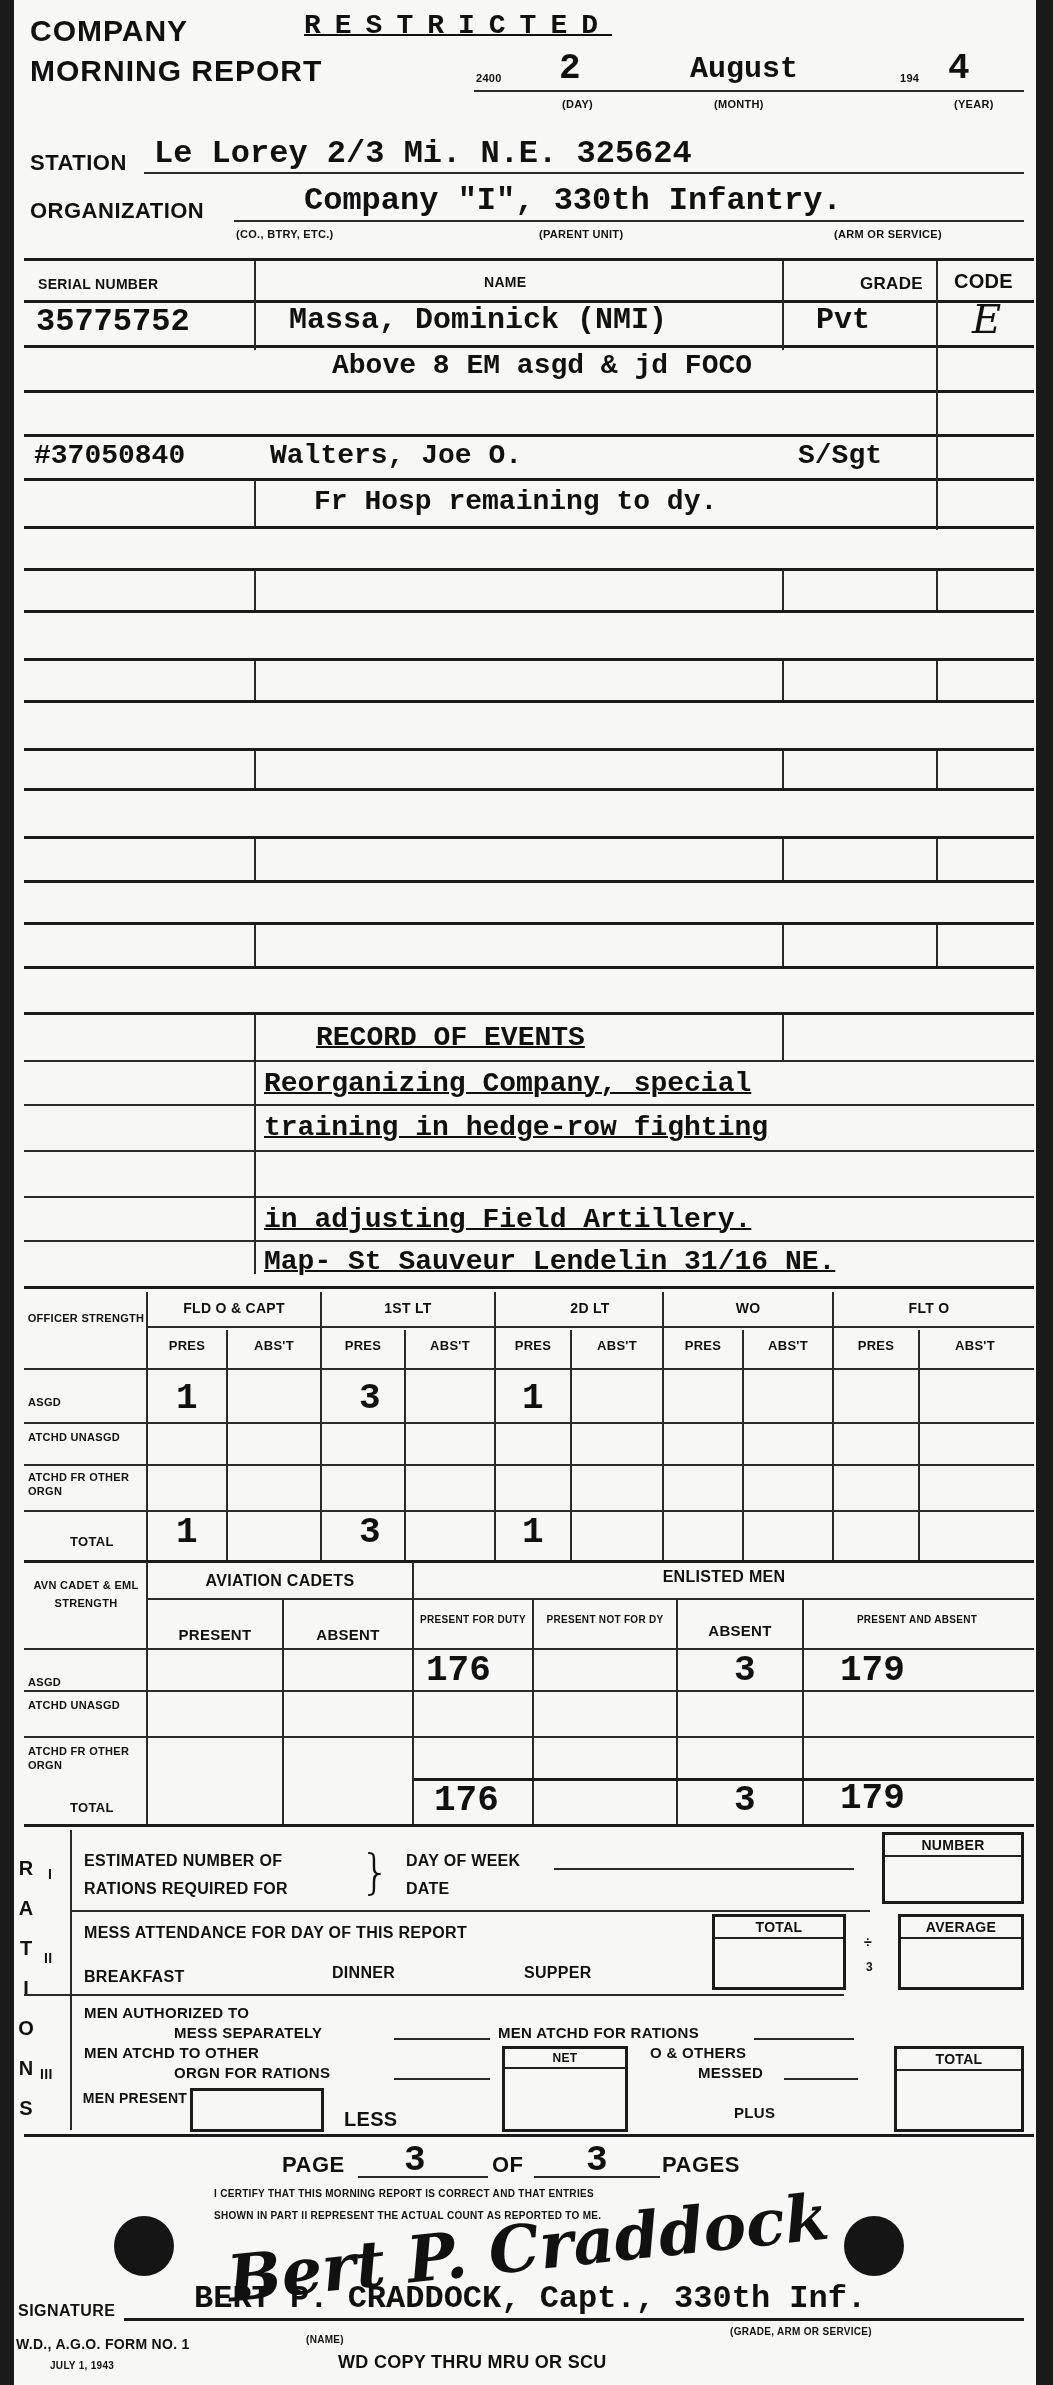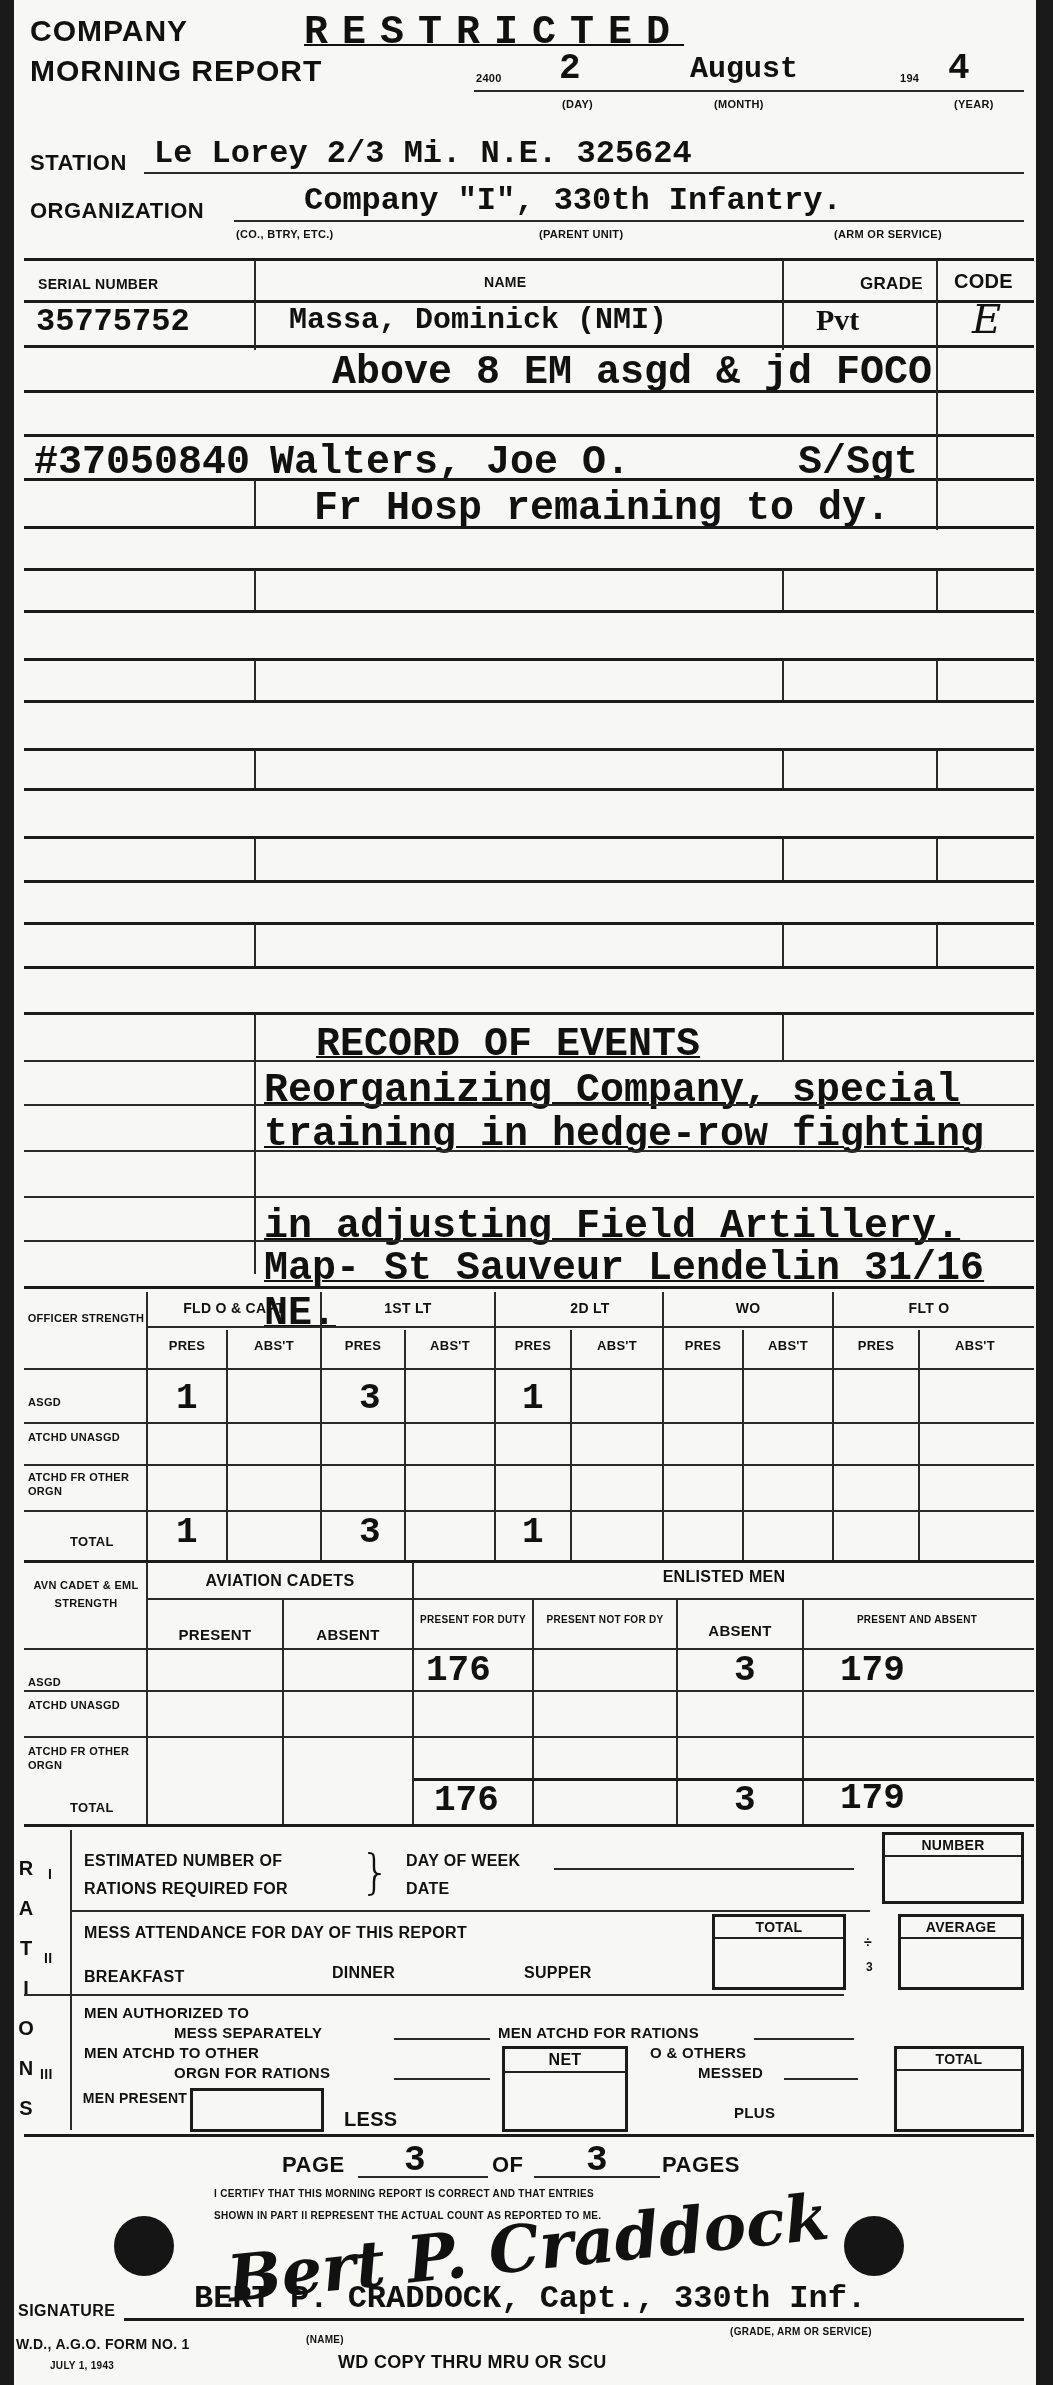--- a/index.html
+++ b/index.html
@@ -3,21 +3,21 @@
 <meta charset="utf-8">
 <style>
   html, body { margin: 0; padding: 0; background: #1a1a1a; }
   body { width: 1053px; height: 2385px; position: relative; overflow: hidden; font-family: "Liberation Sans", sans-serif; color: #111; }
   .page { position: absolute; left: 14px; top: 0; width: 1022px; height: 2385px; background: #f7f7f5; }
   .abs { position: absolute; }
   .hdr { font-family: "Liberation Sans", sans-serif; font-weight: 900; font-size: 30px; letter-spacing: 1px; }
   .lbl { font-family: "Liberation Sans", sans-serif; font-weight: 700; font-size: 20px; letter-spacing: 0.5px; }
   .tiny { font-family: "Liberation Sans", sans-serif; font-weight: 700; font-size: 11px; letter-spacing: 0.3px; }
   .small { font-family: "Liberation Sans", sans-serif; font-weight: 700; font-size: 14px; letter-spacing: 0.3px; }
-  .type { font-family: "Liberation Mono", monospace; font-weight: 700; font-size: 40px; }
+  .type { font-family: "Liberation Mono", monospace; font-weight: 700; font-size: 28px; }
   .typeL { font-family: "Liberation Mono", monospace; font-weight: 700; font-size: 36px; }
   .uline { text-decoration: underline; text-decoration-thickness: 2px; }
   .hl { position: absolute; height: 3px; background: #1b1b1b; }
   .hlt { position: absolute; height: 2px; background: #2a2a2a; }
   .vl { position: absolute; width: 2px; background: #2a2a2a; }
   .box { position: absolute; border: 3px solid #1b1b1b; box-sizing: border-box; }
   .hole { position: absolute; width: 60px; height: 60px; border-radius: 50%; background: #151515; }
   .sig { font-family: "DejaVu Serif", serif; font-style: italic; font-weight: 700; font-size: 64px; transform: rotate(-6deg); }
   .center { text-align: center; }
   .vert { font-family: "Liberation Sans", sans-serif; font-weight: 700; font-size: 20px; line-height: 40px; text-align: center; width: 20px; }
@@ -53,21 +53,21 @@
 
   <div class="hl" style="left:10px; top:258px; width:1010px;"></div>
   <div class="abs small" style="left:24px; top:276px;">SERIAL NUMBER</div>
   <div class="abs small" style="left:470px; top:274px;">NAME</div>
   <div class="abs small" style="left:846px; top:274px; font-size:17px;">GRADE</div>
   <div class="abs small" style="left:940px; top:270px; font-size:20px;">CODE</div>
   <div class="hl" style="left:10px; top:300px; width:1010px;"></div>
 
   <div class="abs type" style="left:22px; top:303px; font-size:32px;">35775752</div>
   <div class="abs type" style="left:275px; top:303px; font-size:30px;">Massa, Dominick (NMI)</div>
-  <div class="abs type" style="left:802px; top:303px; font-size:30px;font-family:Liberation Serif, serif;">Pvt</div>
+  <div class="abs type" style="left:802px; top:303px; font-size:30px;">Pvt</div>
   <div class="abs" style="left:958px; top:296px; font-family:'DejaVu Serif',serif; font-style:italic; font-size:40px;">E</div>
   <div class="hl" style="left:10px; top:345px; width:1010px;"></div>
 
   <div class="abs type" style="left:318px; top:350px;">Above 8 EM asgd &amp; jd FOCO</div>
   <div class="hl" style="left:10px; top:390px; width:1010px;"></div>
   <div class="hl" style="left:10px; top:434px; width:1010px;"></div>
 
   <div class="abs type" style="left:20px; top:440px;">#37050840</div>
   <div class="abs type" style="left:256px; top:440px;">Walters, Joe O.</div>
   <div class="abs type" style="left:784px; top:440px;">S/Sgt</div>
@@ -257,21 +257,21 @@
     <div class="hlt" style="left:380px; top:2038px; width:96px;"></div>
     <div class="abs small" style="left:70px; top:2044px; font-size:15px;">MEN ATCHD TO OTHER</div>
     <div class="abs small" style="left:160px; top:2064px; font-size:15px;">ORGN FOR RATIONS</div>
     <div class="hlt" style="left:380px; top:2078px; width:96px;"></div>
     <div class="abs small center" style="left:66px; top:2090px; width:110px; font-size:14px; line-height:16px;">MEN PRESENT</div>
     <div class="box" style="left:176px; top:2088px; width:134px; height:44px;"></div>
     <div class="abs small" style="left:330px; top:2108px; font-size:20px;">LESS</div>
     <div class="abs small" style="left:484px; top:2024px; font-size:15px;">MEN ATCHD FOR RATIONS</div>
     <div class="hlt" style="left:740px; top:2038px; width:100px;"></div>
     <div class="box" style="left:488px; top:2046px; width:126px; height:86px;">
-      <div class="small center" style="font-size:16px; border-bottom:2px solid #222; padding:2px 0;">NET</div>
+      <div class="small center" style="font-size:12px; border-bottom:2px solid #222; padding:2px 0;">NET</div>
     </div>
     <div class="abs small" style="left:636px; top:2044px; font-size:15px;">O &amp; OTHERS</div>
     <div class="abs small" style="left:684px; top:2064px; font-size:15px;">MESSED</div>
     <div class="hlt" style="left:770px; top:2078px; width:74px;"></div>
     <div class="abs small" style="left:720px; top:2104px; font-size:15px;">PLUS</div>
     <div class="box" style="left:880px; top:2046px; width:130px; height:86px;">
       <div class="small center" style="font-size:14px; border-bottom:2px solid #222; padding:2px 0;">TOTAL</div>
     </div>
     <div class="hl" style="left:10px; top:2134px; width:1010px;"></div>
   </div>

